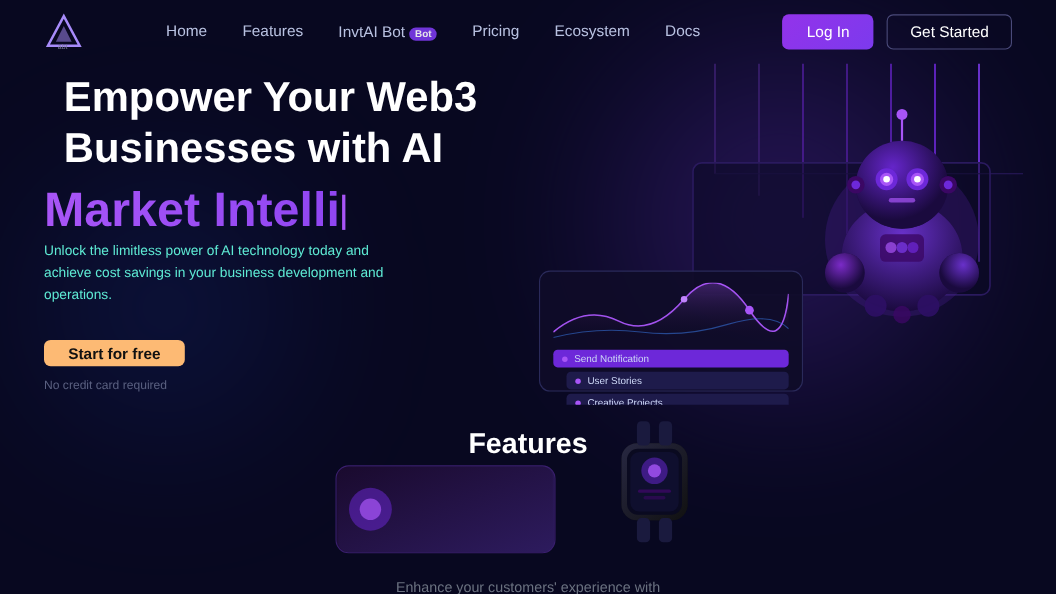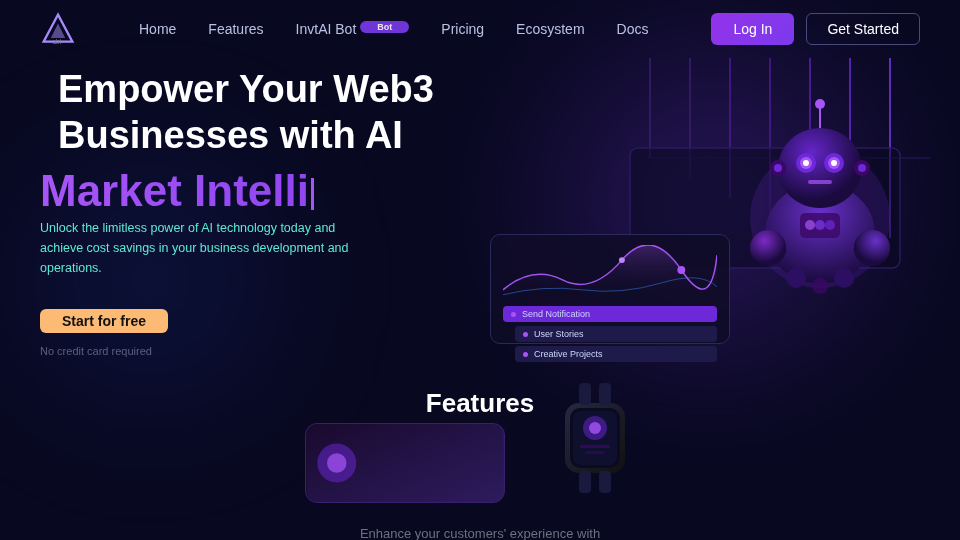--- a/index.html
+++ b/index.html
@@ -44,29 +44,29 @@
 
     .nav-links li a {
       color: #ccd6f6;
       text-decoration: none;
       font-size: 14px;
       opacity: 0.9;
     }
 
     .invtai-bot {
       display: flex;
-      align-items: flex-start;
+      align-items: flex-end;
       gap: 4px;
     }
 
     .bot-badge {
       background: #7c3aed;
       color: #fff;
       font-size: 9px;
-      padding: 1px 17px;
+      padding: 1px 5px;
       border-radius: 8px;
       font-weight: 600;
     }
 
     .nav-actions {
       display: flex;
       align-items: center;
       gap: 12px;
       border-radius: 15px;
     }
@@ -180,21 +180,21 @@
       position: absolute;
       top: -20px;
       right: -10px;
       width: 340px;
       height: 240px;
     }
 
     
     .dashboard-card {
       position: absolute;
-      bottom: 24px;
+      bottom: 12px;
       left: -30px;
       width: 240px;
       height: 110px;
       background: rgba(15, 12, 40, 0.92);
       border: 1px solid #2a2a5a;
       border-radius: 10px;
       padding: 10px 12px;
       z-index: 4;
     }
 

